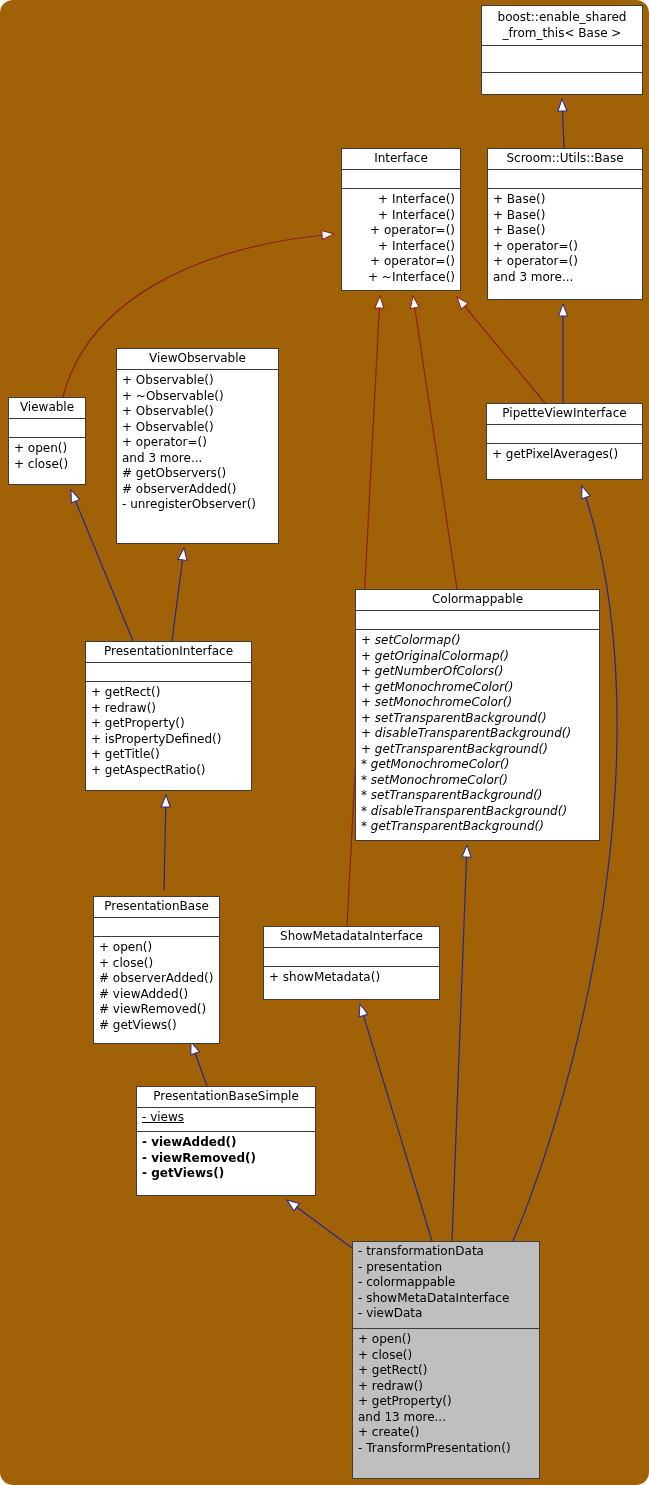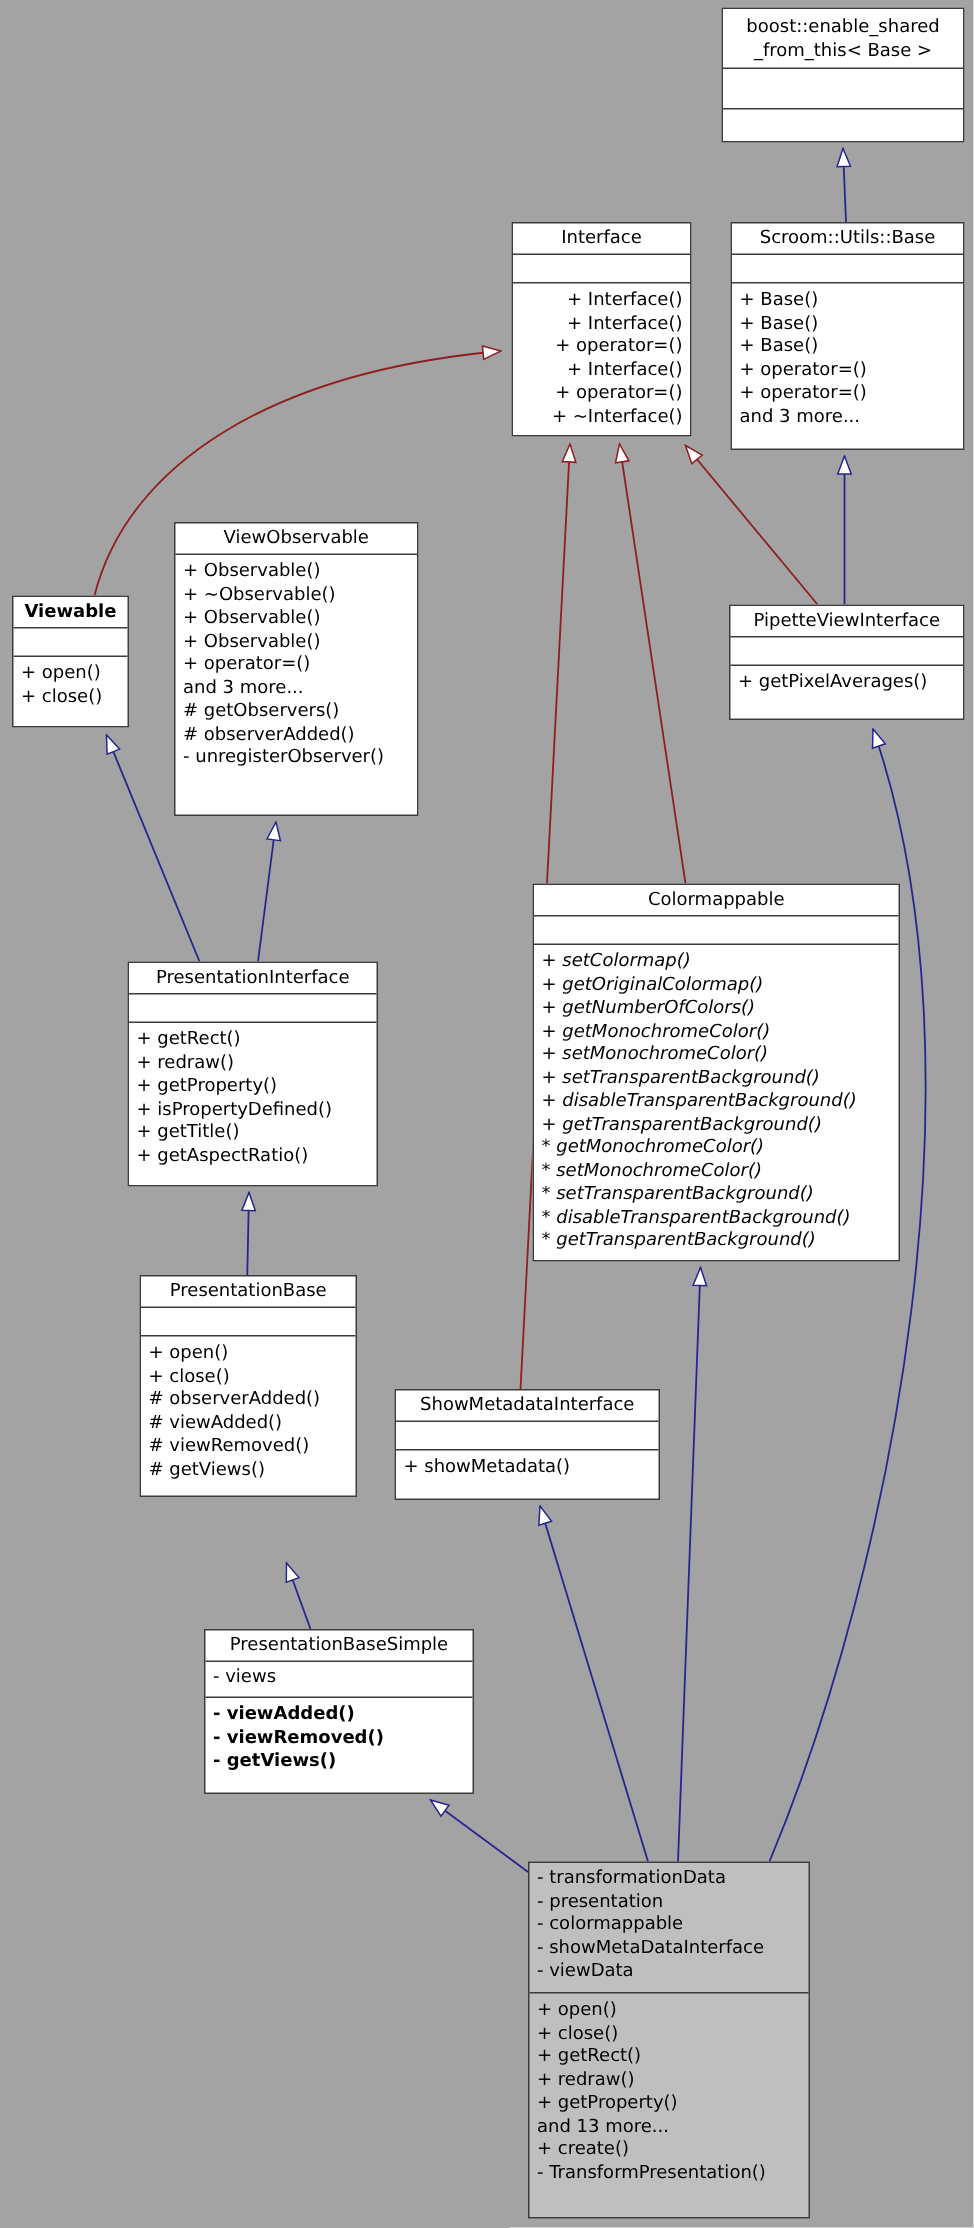--- a/index.html
+++ b/index.html
@@ -1,17 +1,17 @@
 <!DOCTYPE html>
 <html><head>
 <meta charset="utf-8">
 <style>
   html,body{margin:0;padding:0;background:#ffffff;}
-  #diagram{position:relative;width:649px;height:1485px;background:#a3a3a3;
-           font-family:"DejaVu Sans",sans-serif;}
+  #diagram{position:relative;width:649px;height:1485px;background:#a16207;
+           font-family:"DejaVu Sans",sans-serif;border-radius:13px;}
   #edge-layer{position:absolute;left:0;top:0;z-index:0;}
   .cls{position:absolute;background:#fff;border:1px solid #3c3c3c;
        box-sizing:border-box;z-index:1;color:#000;font-size:12px;line-height:15.5px;}
   .cls.highlight{background:#bfbfbf;}
   .cls .t{display:flex;align-items:center;justify-content:center;text-align:center;
           border-bottom:1px solid #3c3c3c;box-sizing:border-box;padding:0 3px;
           overflow:hidden;overflow-wrap:anywhere;}
   .cls .a{border-bottom:1px solid #3c3c3c;box-sizing:border-box;
           padding:2px 5px 0 5px;overflow:hidden;}
   .cls .m{box-sizing:border-box;padding:3px 5px 0 5px;overflow:hidden;}
@@ -68,21 +68,21 @@
       <div class="m" style="height: 112px;">
         <div class="row">+ Base()</div>
         <div class="row">+ Base()</div>
         <div class="row">+ Base()</div>
         <div class="row">+ operator=()</div>
         <div class="row">+ operator=()</div>
         <div class="row">and 3 more...</div>
       </div>
     </div>
     <div class="cls" style="left: 8px; top: 397px; width: 78px; height: 88px;">
-      <div class="t" style="height: 21px; font-weight: bold;">Viewable</div>
+      <div class="t" style="height: 21px;">Viewable</div>
       <div class="a" style="height: 19px;"></div>
       <div class="m" style="height: 48px;">
         <div class="row">+ open()</div>
         <div class="row">+ close()</div>
       </div>
     </div>
     <div class="cls" style="left: 116px; top: 348px; width: 163px; height: 196px;">
       <div class="t" style="height: 21px;">ViewObservable</div>
       <div class="m" style="height: 151px;">
         <div class="row">+ Observable()</div>
@@ -127,42 +127,42 @@
       <div class="a" style="height: 19px;"></div>
       <div class="m" style="height: 110px;">
         <div class="row">+ getRect()</div>
         <div class="row">+ redraw()</div>
         <div class="row">+ getProperty()</div>
         <div class="row">+ isPropertyDefined()</div>
         <div class="row">+ getTitle()</div>
         <div class="row">+ getAspectRatio()</div>
       </div>
     </div>
-    <div class="cls" style="left: 93px; top: 850px; width: 145px; height: 148px;">
+    <div class="cls" style="left: 93px; top: 896px; width: 127px; height: 148px;">
       <div class="t" style="height: 21px;">PresentationBase</div>
       <div class="a" style="height: 19px;"></div>
       <div class="m" style="height: 108px;">
         <div class="row">+ open()</div>
         <div class="row">+ close()</div>
         <div class="row"># observerAdded()</div>
         <div class="row"># viewAdded()</div>
         <div class="row"># viewRemoved()</div>
         <div class="row"># getViews()</div>
       </div>
     </div>
     <div class="cls" style="left: 263px; top: 926px; width: 177px; height: 74px;">
       <div class="t" style="height: 21px;">ShowMetadataInterface</div>
       <div class="a" style="height: 19px;"></div>
       <div class="m" style="height: 34px;">
         <div class="row">+ showMetadata()</div>
       </div>
     </div>
     <div class="cls" style="left: 136px; top: 1086px; width: 180px; height: 110px;">
       <div class="t" style="height: 21px;">PresentationBaseSimple</div>
-      <div class="a" style="height: 24px;">
+      <div class="a" style="height: 24px; text-decoration: underline;">
         <div class="row">- views</div>
       </div>
       <div class="m" style="height: 65px; font-weight: bold;">
         <div class="row">- viewAdded()</div>
         <div class="row">- viewRemoved()</div>
         <div class="row">- getViews()</div>
       </div>
     </div>
     <div class="cls highlight" style="left: 352px; top: 1241px; width: 188px; height: 238px;">
       <div class="a" style="height: 87px;">

